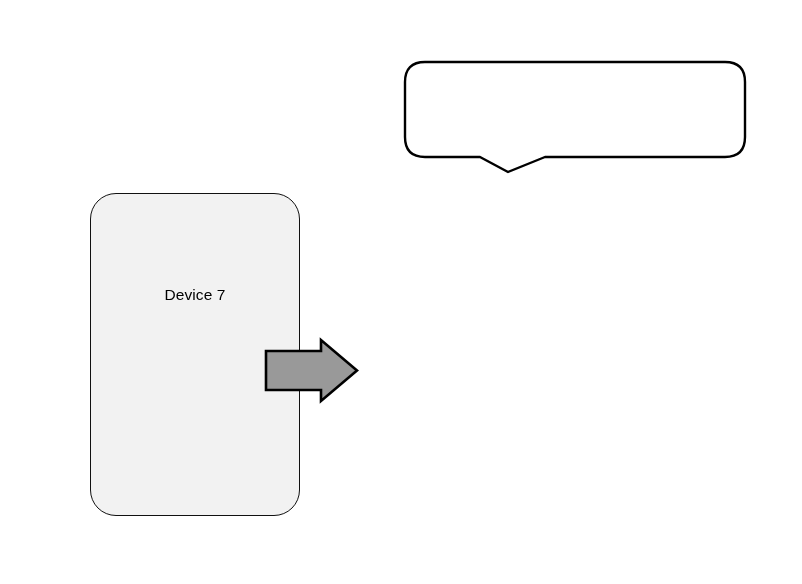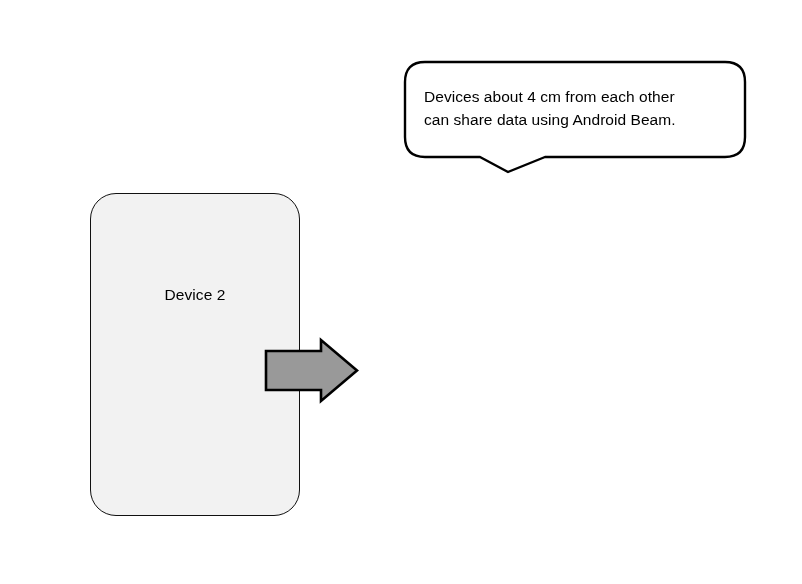--- a/index.html
+++ b/index.html
@@ -76,21 +76,21 @@
     display: block;
     white-space: nowrap;
   }
 </style>
 </head>
 <body>
 
 <div id="canvas">
 
   <div class="device" id="device-1">
-    <div class="device-label">Device 2</div>
+    <div class="device-label">Device 7</div>
   </div>
 
 
   <svg id="arrow-layer" viewBox="0 0 802 584">
     <polygon points="266,351 321,351 321,340 357,370.5 321,401 321,390 266,390" fill="#999999" stroke="#000000" stroke-width="2.6" stroke-linejoin="miter"></polygon>
   </svg>
 
   <div id="callout-layer">
     <svg width="802" height="584" viewBox="0 0 802 584" style="position:absolute;left:0;top:0;">
       <path d="M 425,62
@@ -100,19 +100,15 @@
                Q 745,157 725,157
                L 545,157
                L 508,172
                L 480,157
                L 425,157
                Q 405,157 405,137
                L 405,82
                Q 405,62 425,62 Z" fill="#ffffff" stroke="#000000" stroke-width="2.4" stroke-linejoin="round"></path>
     </svg>
 
-    <div id="callout-text">
-      <span class="callout-line">Devices about 4 cm from each other</span>
-      <span class="callout-line">can share data using Android Beam.</span>
-    </div>
   </div>
 
 </div>
 
 </body></html>

